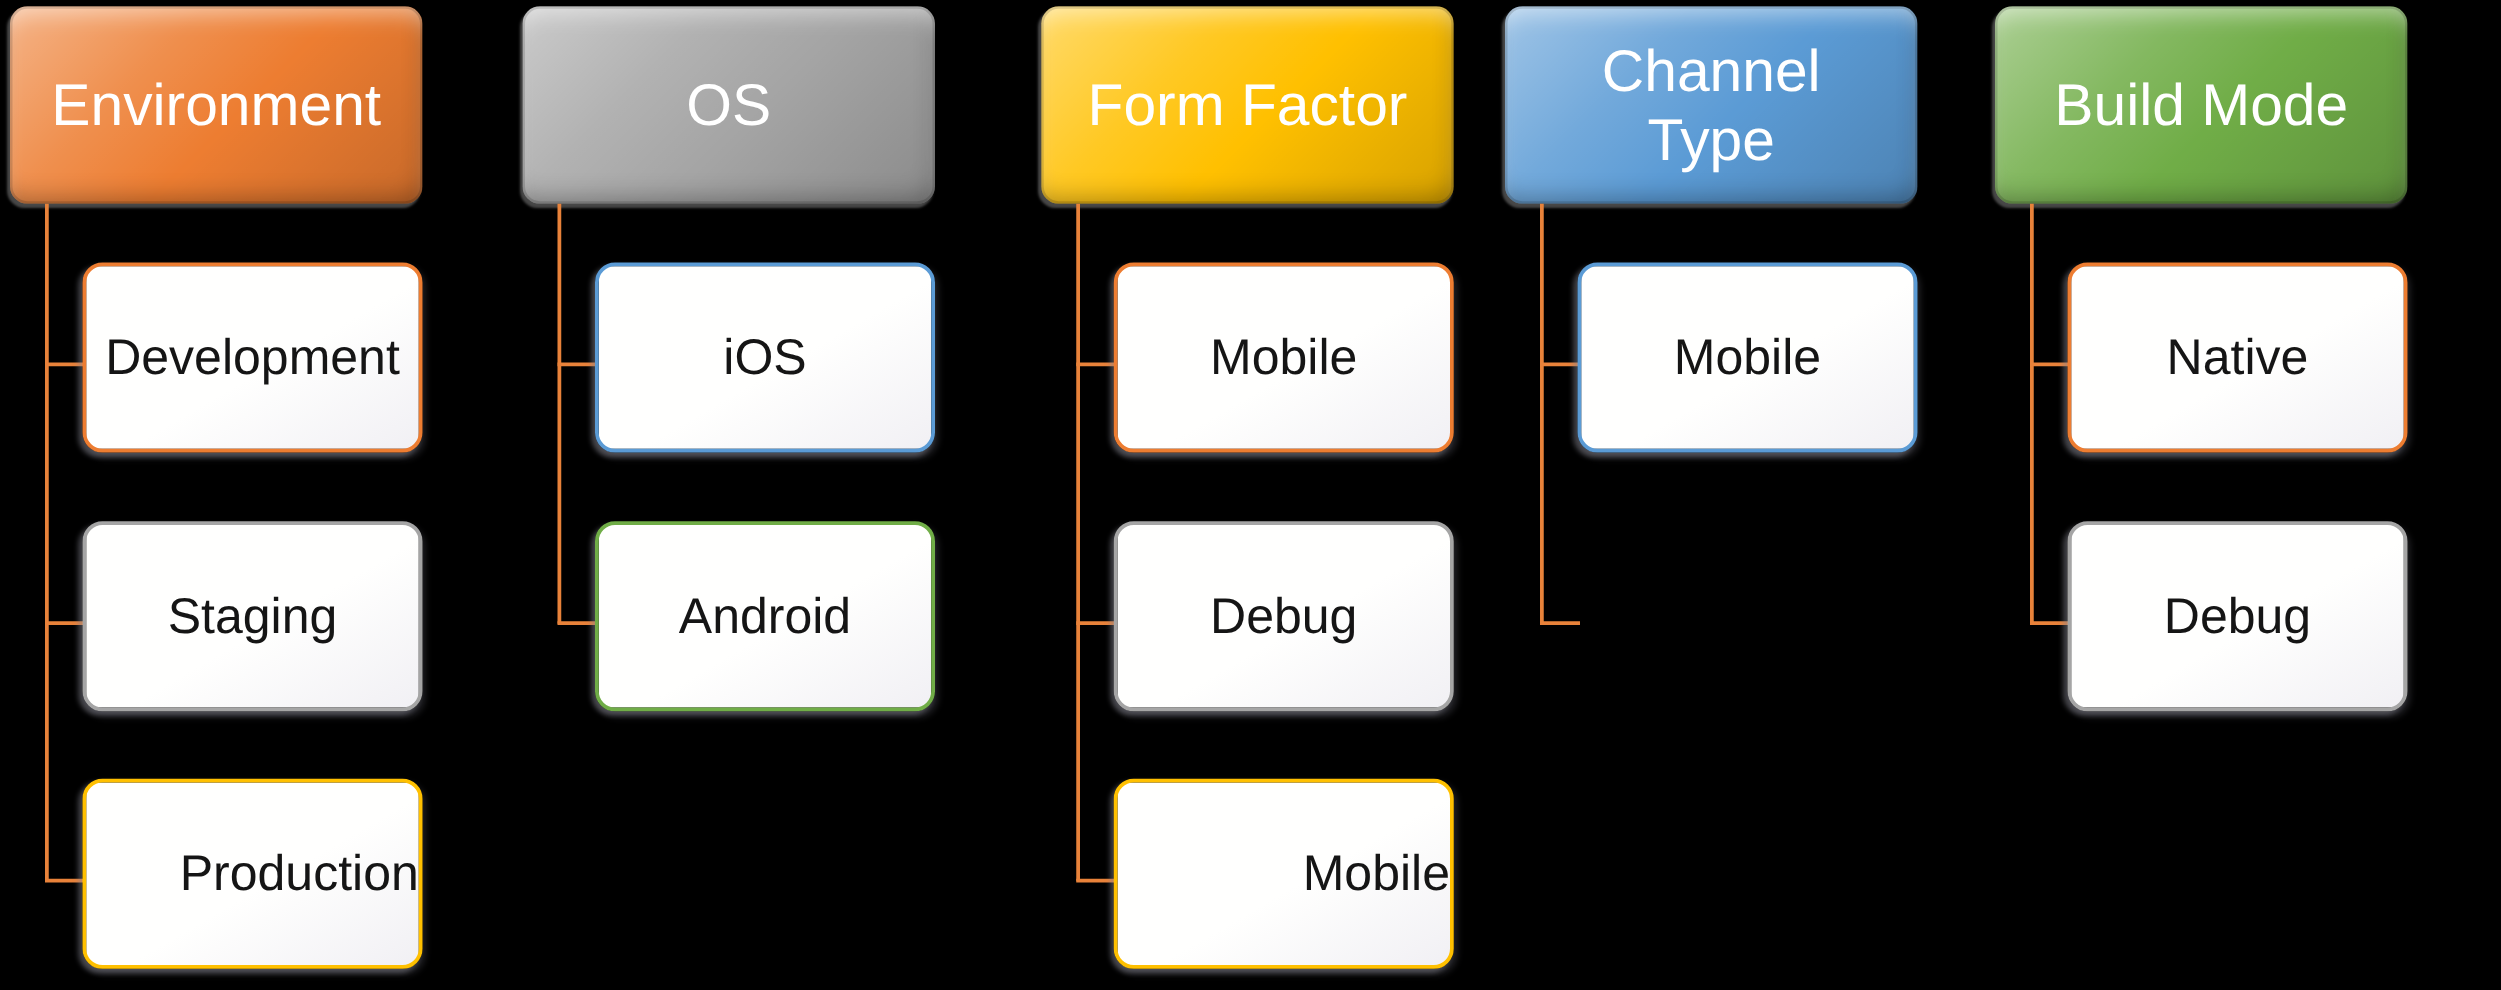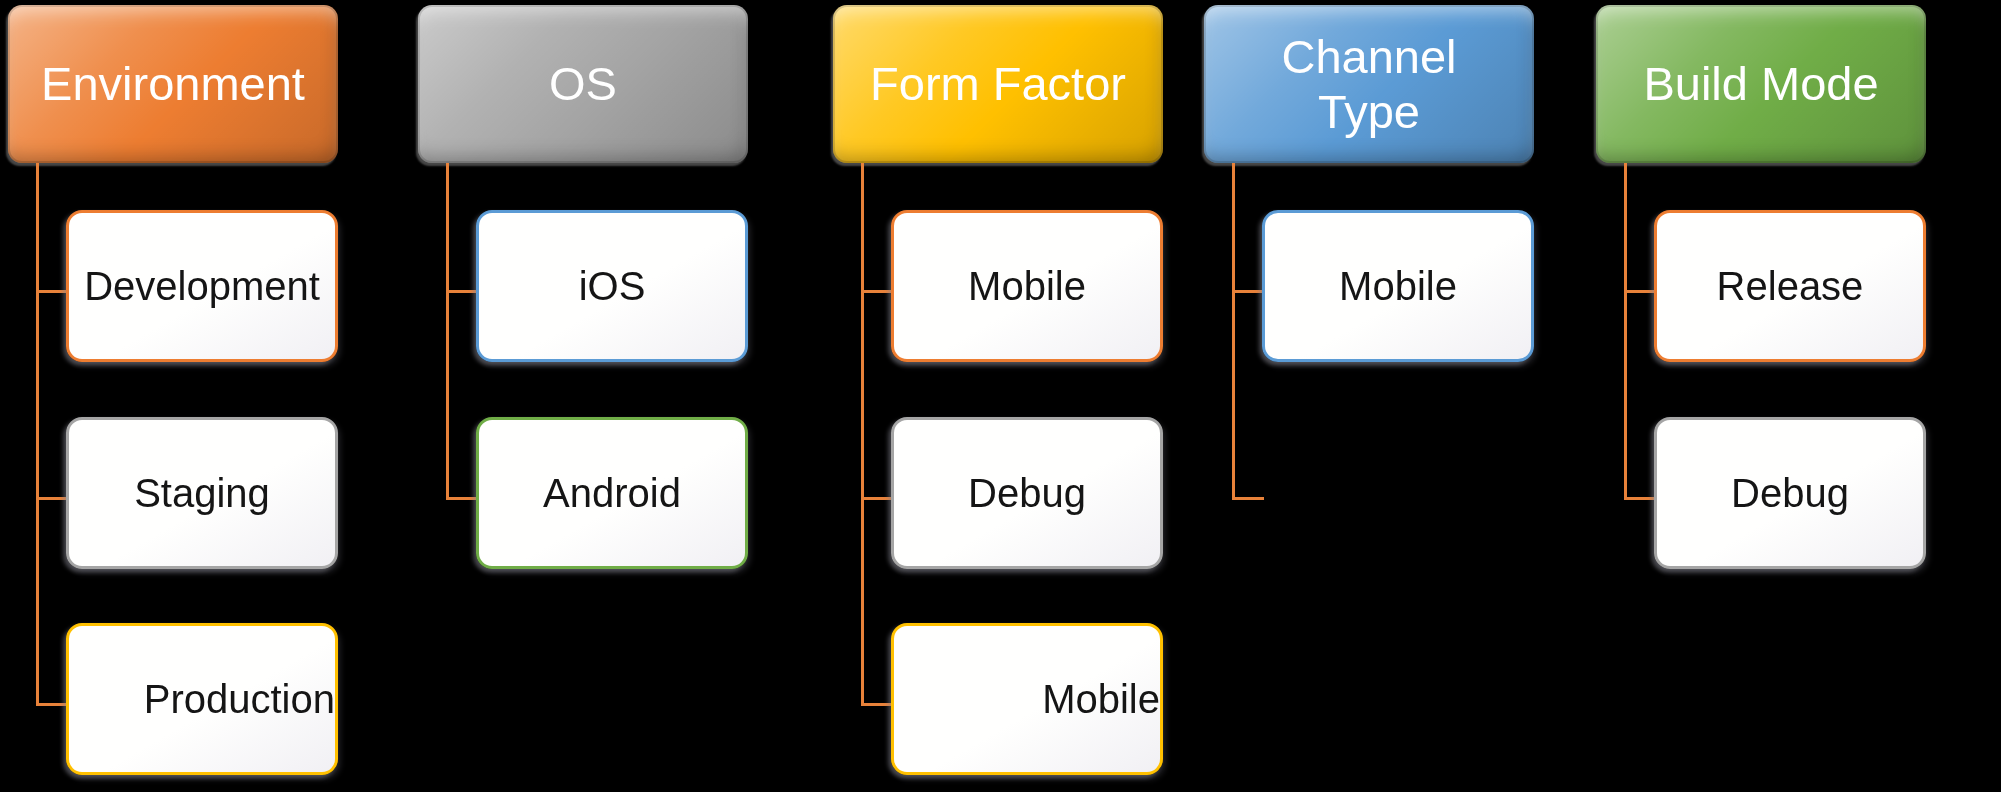--- a/index.html
+++ b/index.html
@@ -171,20 +171,20 @@
   </div>
 
   <div class="column c5" style="--line: #E8823A;">
     <div class="header-box" style="--c: #70AD47;">
       <span class="header-label">Build Mode</span>
     </div>
     <div class="vline v2"></div>
     <div class="stub s1"></div>
     <div class="stub s2"></div>
     <div class="child-box r1" style="--c: #ED7D31;">
-      <span>Release</span>
+      <span>Native</span>
     </div>
     <div class="child-box r2" style="--c: #A5A5A5;">
       <span>Debug</span>
     </div>
   </div>
 
 </div>
 
 </body></html>

